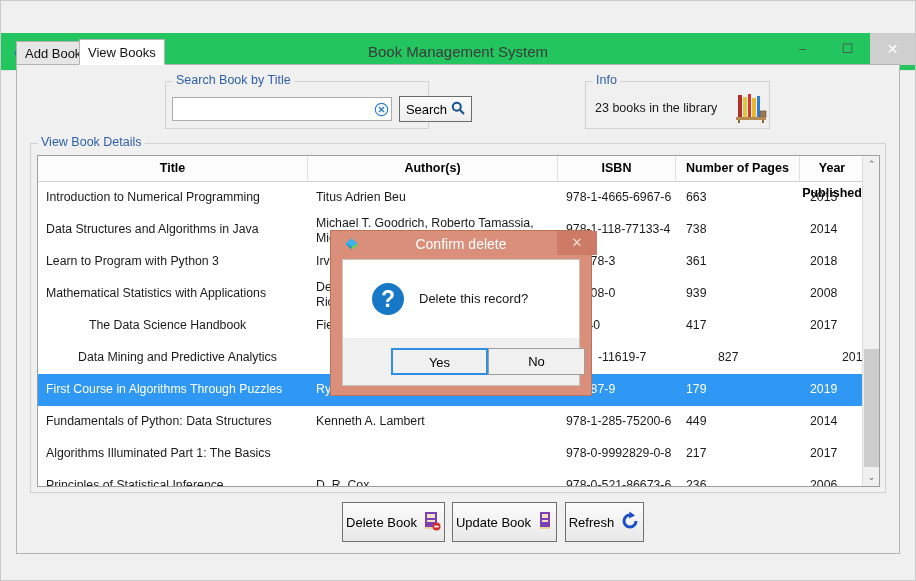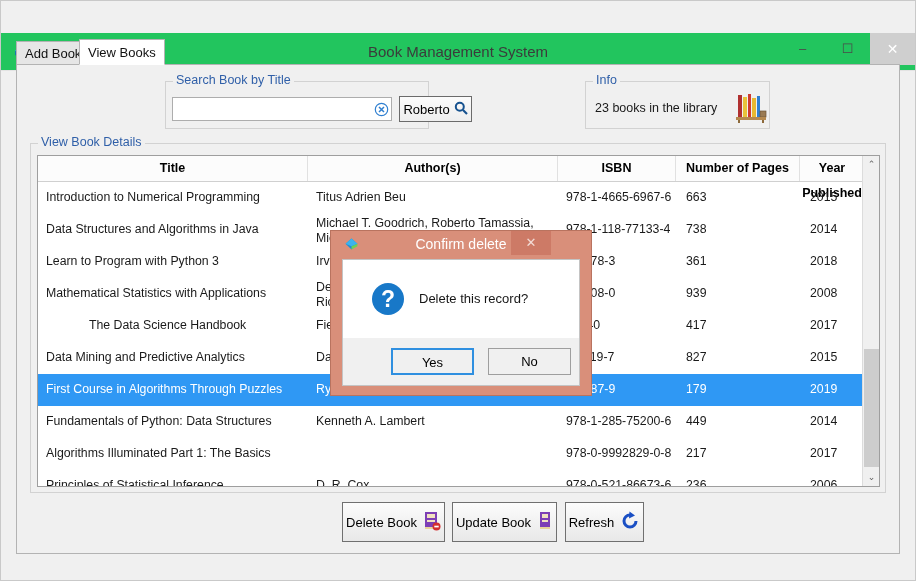--- a/index.html
+++ b/index.html
@@ -207,21 +207,21 @@
   
   #dialog {
     position: absolute; left: 329px; top: 229px;
     width: 262px; height: 166px;
     background: #d98f7a;
     border: 1px solid #b9735f;
     z-index: 50;
   }
   #dlg-titlebar {
     position: absolute; left: 0; top: 0;
-    width: 220px; height: 26px;
+    width: 266px; height: 26px;
   }
   #dlg-icon {
     position: absolute; left: 12px; top: 5px;
     width: 17px; height: 17px;
   }
   #dlg-title {
     position: absolute; left: 0; top: 0;
     width: 260px; height: 26px;
     line-height: 26px; text-align: center;
     font-size: 14px; color: #ffffff;
@@ -250,21 +250,21 @@
     font-size: 13px; color: #161616;
   }
   #dlg-footer {
     position: absolute; left: 11px; top: 107px;
     width: 238px; height: 48px;
     background: #f0f0f0;
     border: 1px solid #c4c4c4;
     border-top: none;
   }
   .dlg-btn {
-    position: absolute; top: 10px; height: 27px; width: 83px;
+    position: absolute; top: 10px; height: 27px; width: 97px;
     background: #f0f0f0;
     text-align: center; line-height: 25px;
     font-size: 13px; color: #000;
     cursor: default;
   }
   #dlg-yes { left: 48px; border: 2px solid #2f8fe0; }
   #dlg-no  { left: 145px; border: 1px solid #9e9e9e; }
 </style>
 </head>
 <body>
@@ -296,21 +296,21 @@
     <div class="groupbox" id="grp-search">
       <span class="group-legend">Search Book by Title</span>
       <input id="search-input" type="text" value="" placeholder="" style="">
       <span id="clear-icon">
         <svg width="15" height="15" viewBox="0 0 15 15">
           <circle cx="7.5" cy="7.5" r="6.2" fill="none" stroke="#2f7fd0" stroke-width="1.2"></circle>
           <path d="M5 5 L10 10 M10 5 L5 10" stroke="#2f7fd0" stroke-width="1.5" fill="none"></path>
         </svg>
       </span>
       <div id="search-button">
-        <span>Roberto</span>
+        <span>Search</span>
         <span>
           <svg width="14" height="14" viewBox="0 0 14 14">
             <circle cx="5.8" cy="5.8" r="4" fill="none" stroke="#16528f" stroke-width="2"></circle>
             <path d="M9 9 L13 13" stroke="#16528f" stroke-width="2.2"></path>
           </svg>
         </span>
       </div>
     </div>
 
     <div class="groupbox" id="grp-info">
@@ -374,21 +374,21 @@
               <div class="cell c-pages" style="top: 8px;">939</div>
               <div class="cell c-year" style="top: 8px;">2008</div>
             </div>
             <div class="row" style="top: 128px;">
               <div class="cell c-title" style="top: 8px; margin-left: 43px;">The Data Science Handbook</div>
               <div class="cell c-author" style="top: 8px;">Field Cady</div>
               <div class="cell c-isbn" style="top: 8px;">92940</div>
               <div class="cell c-pages" style="top: 8px;">417</div>
               <div class="cell c-year" style="top: 8px;">2017</div>
             </div>
-            <div class="row" style="top: 160px;">
+            <div class="row" style="top: 160px; margin-left: 32px;">
               <div class="cell c-title" style="top: 8px;">Data Mining and Predictive Analytics</div>
               <div class="cell c-author" style="top: 8px;">Daniel T.</div>
               <div class="cell c-isbn" style="top: 8px;">-11619-7</div>
               <div class="cell c-pages" style="top: 8px;">827</div>
               <div class="cell c-year" style="top: 8px;">2015</div>
             </div>
             <div class="row selected" style="top: 192px;">
               <div class="cell c-title" style="top: 8px;">First Course in Algorithms Through Puzzles</div>
               <div class="cell c-author" style="top: 8px;">Ryuhei U</div>
               <div class="cell c-isbn" style="top: 8px;">3-3187-9</div>

